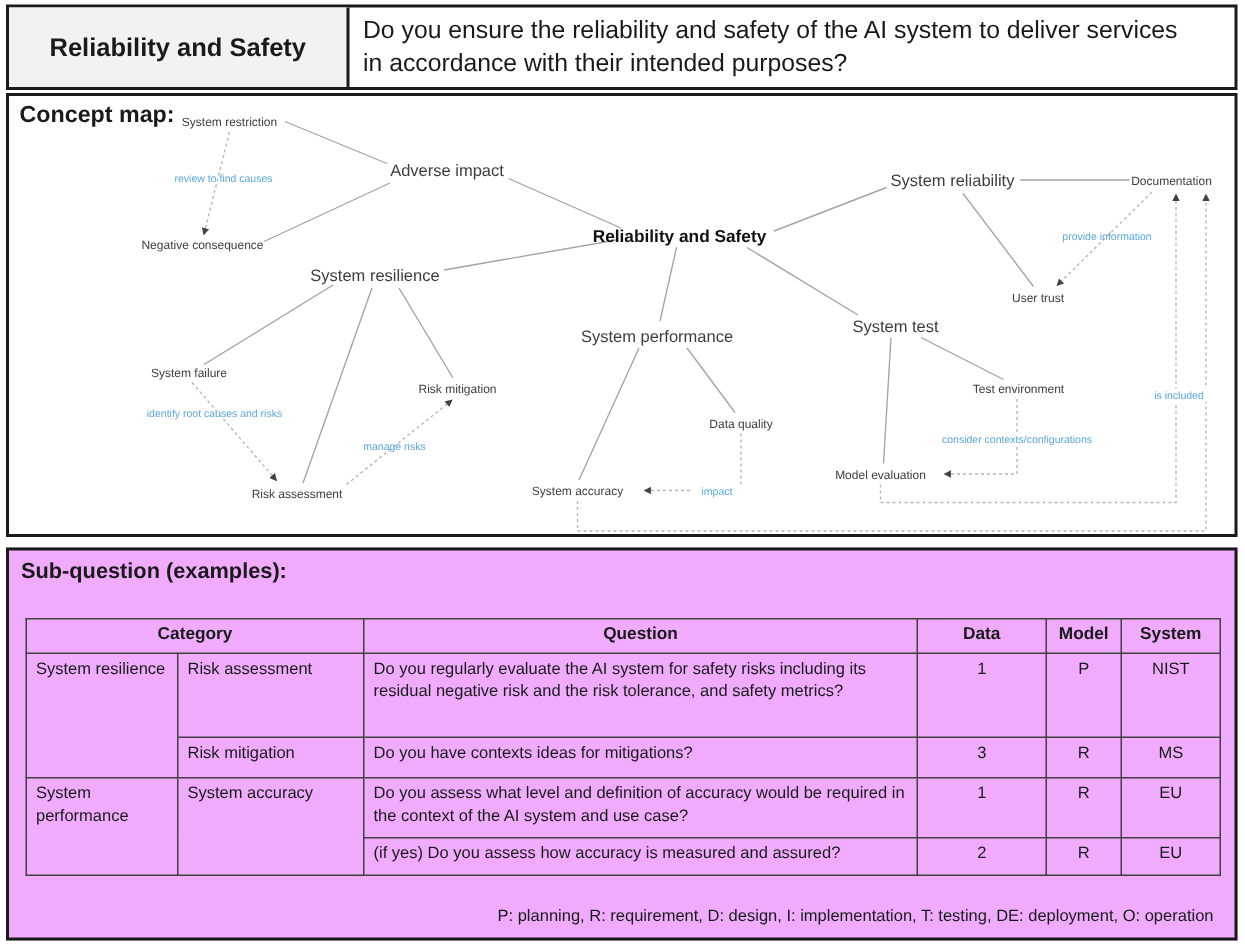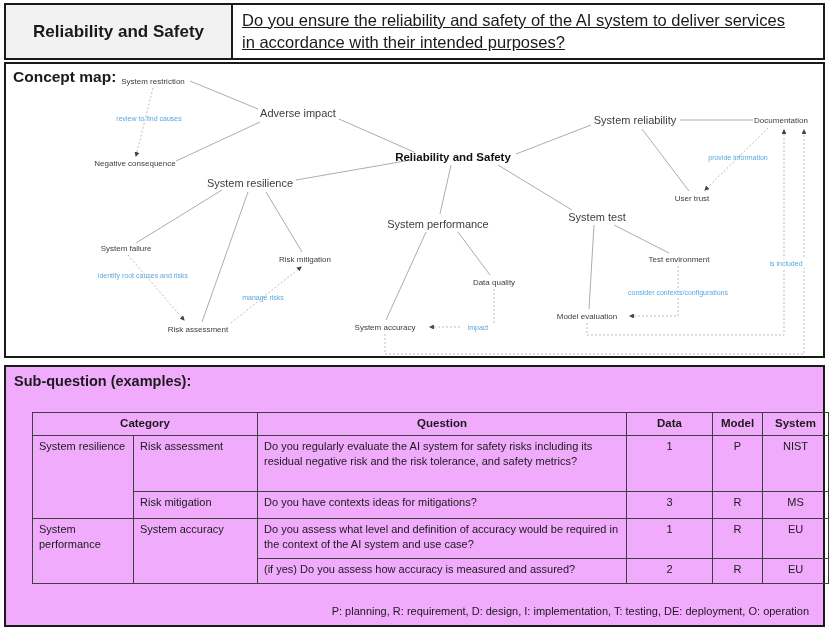--- a/index.html
+++ b/index.html
@@ -23,21 +23,21 @@
     width: 227px; flex: 0 0 227px;
     background: #f2f2f2;
     border-right: 2px solid #1a1a1a;
     display: flex; align-items: center; justify-content: center;
     font-weight: bold; font-size: 17px;
   }
   .header-question-cell {
     flex: 1;
     padding: 4px 24px 4px 9px;
     font-size: 16.5px; line-height: 1.33;
-    display: flex; align-items: center; text-decoration: underline;
+    display: flex; align-items: center;
   }
 
   
   .concept-box {
     position: absolute; left: 4px; top: 62px; width: 821px; height: 296px;
     border: 2px solid #1a1a1a;
     background: #ffffff;
   }
   .concept-label {
     position: absolute; left: 7px; top: 4px;
@@ -57,21 +57,21 @@
   .subq-box {
     position: absolute; left: 4px; top: 365px; width: 821px; height: 262px;
     border: 2px solid #1a1a1a;
     background: #f0abfc;
   }
   .subq-label {
     position: absolute; left: 8px; top: 6px;
     font-weight: bold; font-size: 14.5px;
   }
   .subq-table {
-    position: absolute; left: 26px; top: 45px;
+    position: absolute; left: 11px; top: 45px;
     border-collapse: collapse;
     table-layout: fixed;
     width: 796px;
     font-size: 11px; line-height: 1.32; padding-left: 20px;
   }
   .subq-table th, .subq-table td {
     border: 1px solid #404040;
     vertical-align: top;
     padding: 3px 6px;
   }

